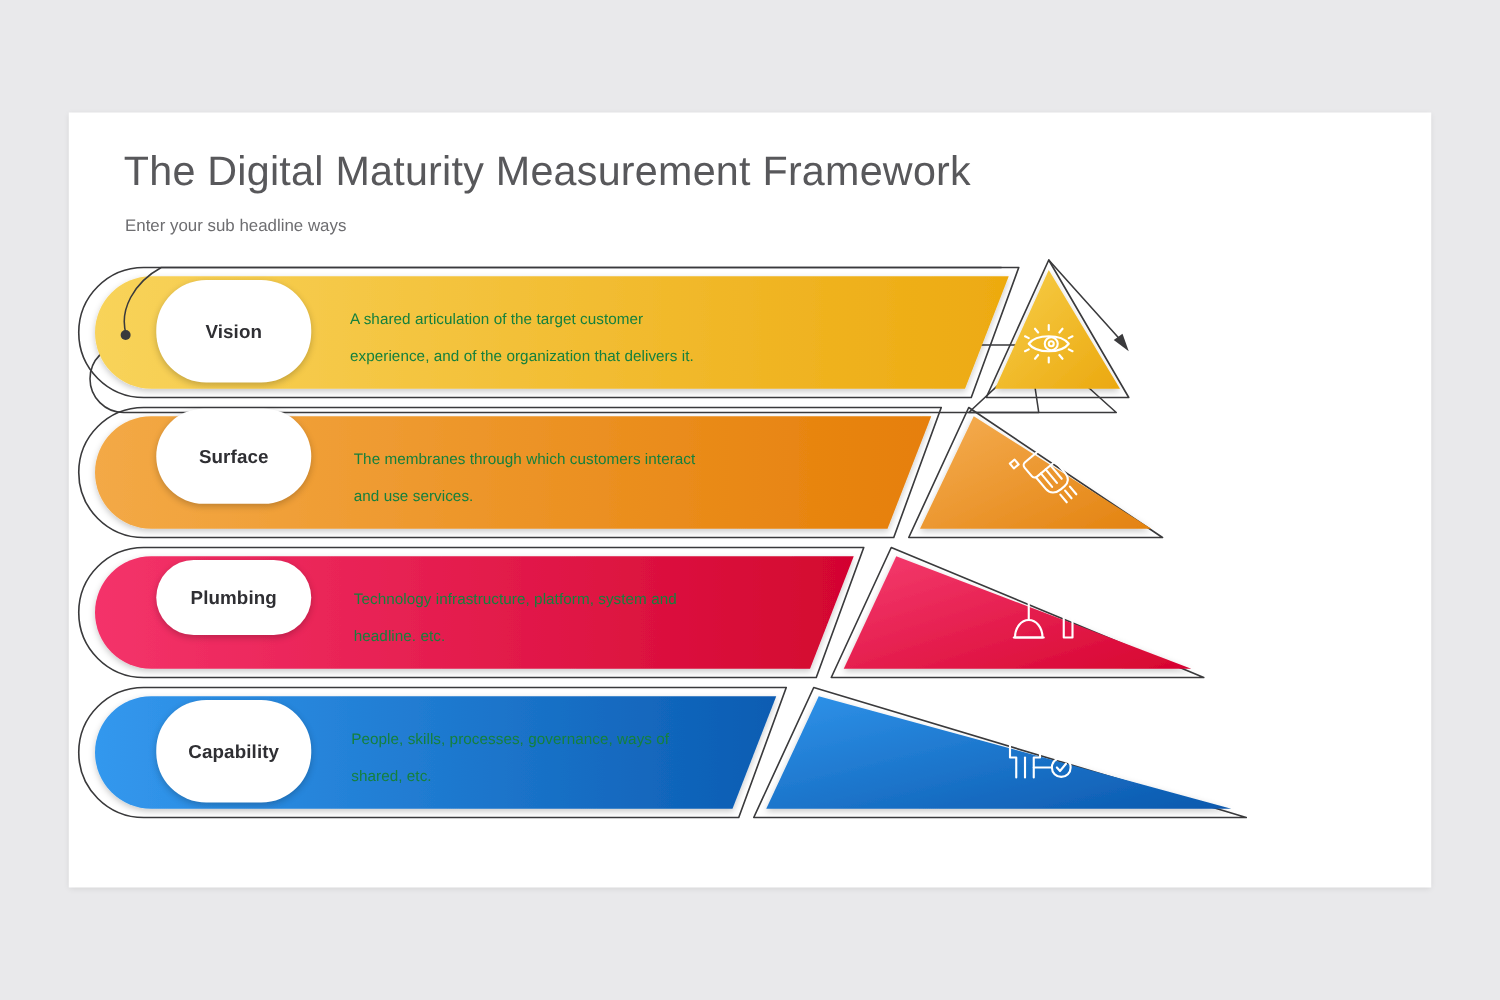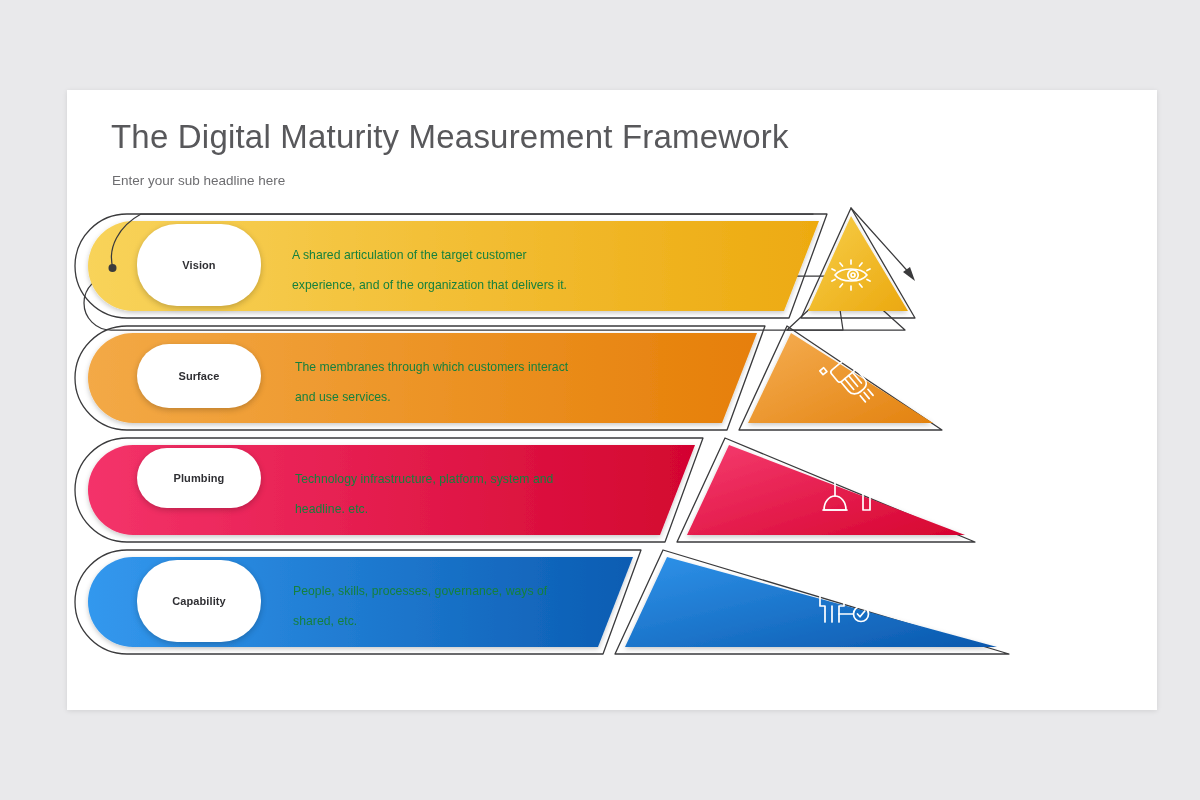--- a/index.html
+++ b/index.html
@@ -7,21 +7,20 @@
     width:1200px;height:800px;overflow:hidden;
     background:#e9e9eb;
     font-family:"Liberation Sans", sans-serif;
   }
   #stage{position:relative;width:1200px;height:800px;}
 
   .slide{
     position:absolute;left:55px;top:90px;width:1090px;height:620px;
     background:#ffffff;
     box-shadow:0 1px 5px rgba(0,0,0,.10);
-    margin-left:12px;
   }
 
   .title{
     position:absolute;left:44px;top:28px;
     font-size:33px;color:#58585b;font-weight:400;
     letter-spacing:.2px;white-space:nowrap;
   }
   .subtitle{
     position:absolute;left:45px;top:83px;
     font-size:13.5px;color:#6d6d70;font-weight:400;white-space:nowrap;
@@ -33,21 +32,21 @@
 
   
   .pill{
     position:absolute;
     background:#ffffff;
     border-radius:40px;
     box-shadow:0 2px 6px rgba(0,0,0,.22);
     display:flex;align-items:center;justify-content:center;
   }
   .pill span{
-    font-size:11px;font-weight:bold;color:#2f2f33;letter-spacing:.1px;
+    font-size:15px;font-weight:bold;color:#2f2f33;letter-spacing:.1px;
     white-space:nowrap;
   }
 
   
   .desc{
     position:absolute;
     color:#15803d;
     font-size:12.2px;
     line-height:30px;
     letter-spacing:.05px;
@@ -56,21 +55,21 @@
   }
   .desc .l2{display:block;}
 </style>
 </head>
 <body>
 
 <div id="stage">
   <div class="slide">
 
     <div class="title">The Digital Maturity Measurement Framework</div>
-    <div class="subtitle">Enter your sub headline here</div>
+    <div class="subtitle">Enter your sub headline ways</div>
 
     <div id="diagram">
 
       <svg width="1090" height="620" viewBox="0 0 1090 620" xmlns="http://www.w3.org/2000/svg">
         <defs>
           <linearGradient id="gVisionBar" x1="0" y1="0" x2="1" y2="0">
             <stop offset="0%" stop-color="#f8d35a"></stop>
             <stop offset="100%" stop-color="#edaa10"></stop>
           </linearGradient>
           <linearGradient id="gVisionTri" x1="0" y1="0" x2="1" y2="1">
@@ -211,21 +210,21 @@
           <path d="M 46,178 C 40,158 52,136 74,124 L 746,124" fill="none" stroke="#3a3a3c" stroke-width="1.25" stroke-linecap="round"></path>
           <circle cx="45.5" cy="178" r="4" fill="#3a3a3c"></circle>
           <path d="M 784,118 L 845,186" fill="none" stroke="#3a3a3c" stroke-width="1.25" stroke-linecap="round"></path>
           <path d="M 848,191 L 836,182 L 843,177 Z" fill="#3a3a3c"></path>
         </g>
       </svg>
 
       <div class="pill" style="left:70px;top:134px;width:124px;height:82px;">
         <span>Vision</span>
       </div>
-      <div class="pill" style="left:70px;top:254px;width:124px;height:64px;">
+      <div class="pill" style="left:70px;top:237px;width:124px;height:76px;">
         <span>Surface</span>
       </div>
       <div class="pill" style="left:70px;top:358px;width:124px;height:60px;">
         <span>Plumbing</span>
       </div>
       <div class="pill" style="left:70px;top:470px;width:124px;height:82px;align-items:center;">
         <span>Capability</span>
       </div>
 
       <div class="desc" style="left:225px;top:150px;">

